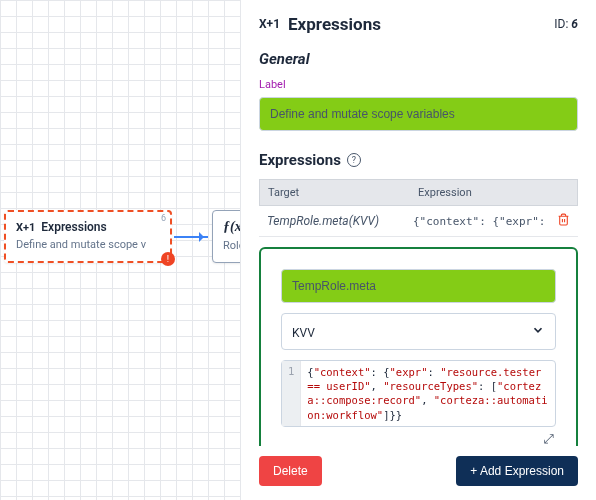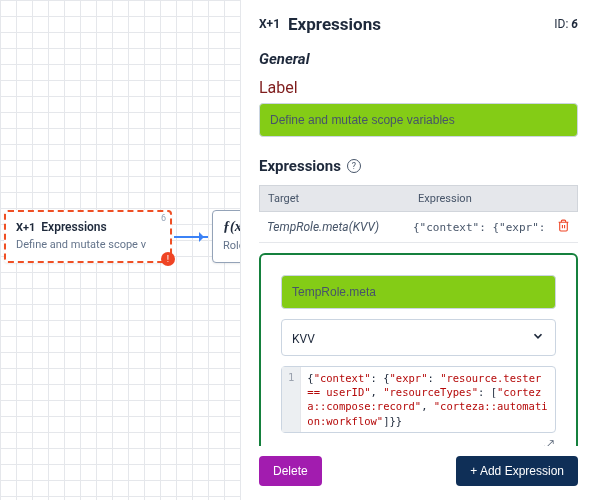--- a/index.html
+++ b/index.html
@@ -133,22 +133,22 @@
   }
 
   .section-title {
     font-weight: 700;
     font-size: 15px;
     margin: 6px 0 10px;
     color: #1e293b;
     font-style: italic;
   }
   .field-label {
-    font-size: 16px;
-    color: #7f1d1d;
+    font-size: 11px;
+    color: #a21caf;
     margin-bottom: 6px;
   }
   .text-input {
     width: 100%;
     padding: 9px 10px;
     border: 1px solid #cbd5e1;
     border-radius: 4px;
     font-size: 12px;
     color: #475569;
     background: #84cc16;
@@ -273,21 +273,21 @@
   }
   .btn {
     padding: 8px 14px;
     border-radius: 4px;
     font-size: 12px;
     font-weight: 500;
     cursor: pointer;
     border: none;
   }
   .btn-danger {
-    background: #a21caf;
+    background: #ef4444;
     color: #fff;
   }
   .btn-primary {
     background: #0f2f57;
     color: #fff;
   }
 </style>
 </head>
 <body>
 

